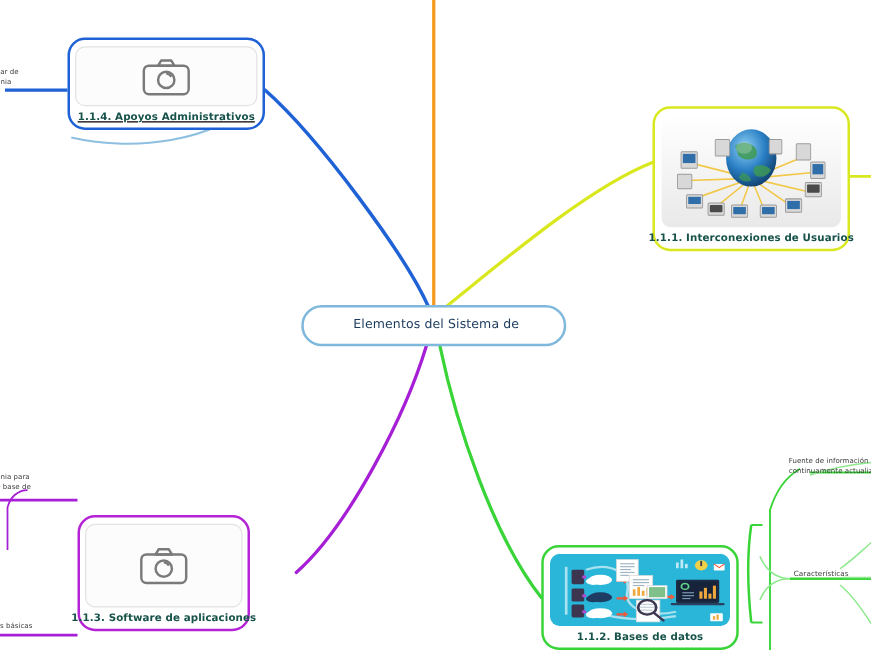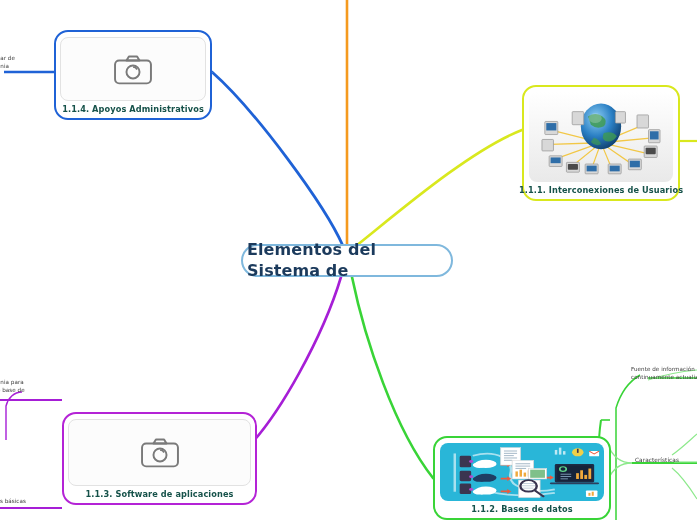--- a/index.html
+++ b/index.html
@@ -35,22 +35,22 @@
     border: 2px solid #7fb8dd;
     border-radius: 17px;
     background: #ffffff;
     box-sizing: border-box;
     display: flex;
     align-items: center;
     justify-content: center;
     z-index: 6;
   }
   .central-node .label {
-    font-size: 16px;
-    font-weight: bold;
+    font-size: 10px;
+    font-weight: normal;
     color: #1b3a5c;
     line-height: 1.28;
     text-align: left;
     letter-spacing: .1px;
     padding-left: 4px;
   }
 
   
   .topic {
     position: absolute;
@@ -80,24 +80,24 @@
   .topic .caption {
     font-size: 8.2px;
     font-weight: bold;
     color: #16524a;
     padding: 3px 2px 1px 2px;
     text-align: center;
     letter-spacing: .1px;
     white-space: nowrap;
   }
 
-  #node-apoyos   { left:54px;  top:30px;  width:158px; height:90px; border:2.2px solid #1f62d6; }
+  #node-apoyos   { left:54px;  top:30px;  width:158px; height:74px; border:2.2px solid #1f62d6;text-decoration:underline; }
   #node-inter    { left:522px; top:85px;  width:158px; height:116px; border:2.2px solid #d9e81e; }
-  #node-software { left:62px;  top:412px; width:195px; height:93px; border:2.2px solid #b423d6; }
-  #node-bases    { left:433px; top:436px; width:178px; height:84px; border:2.2px solid #39d437; }
+  #node-software { left:62px;  top:412px; width:138px; height:93px; border:2.2px solid #b423d6; }
+  #node-bases    { left:433px; top:436px; width:158px; height:84px; border:2.2px solid #39d437; }
 
   
   .cam { width: 40px; height: 31px; }
 
   
   .edge-label {
     position: absolute;
     font-size: 5.6px;
     color: #3b3b3b;
     line-height: 1.45;

